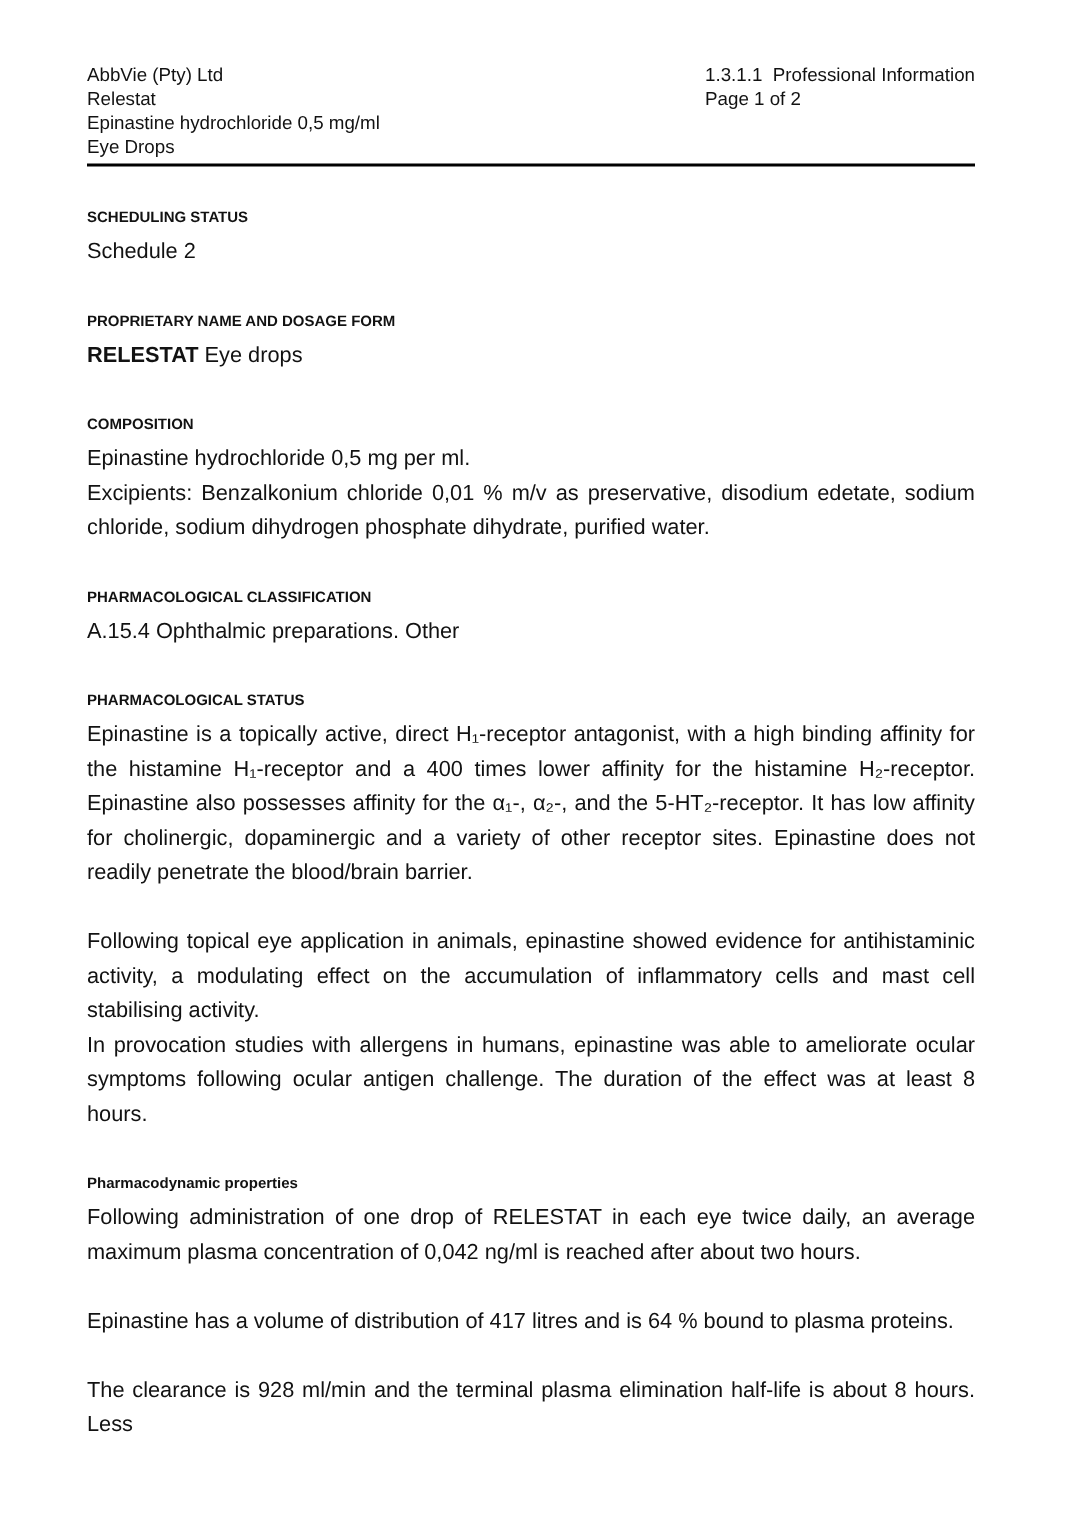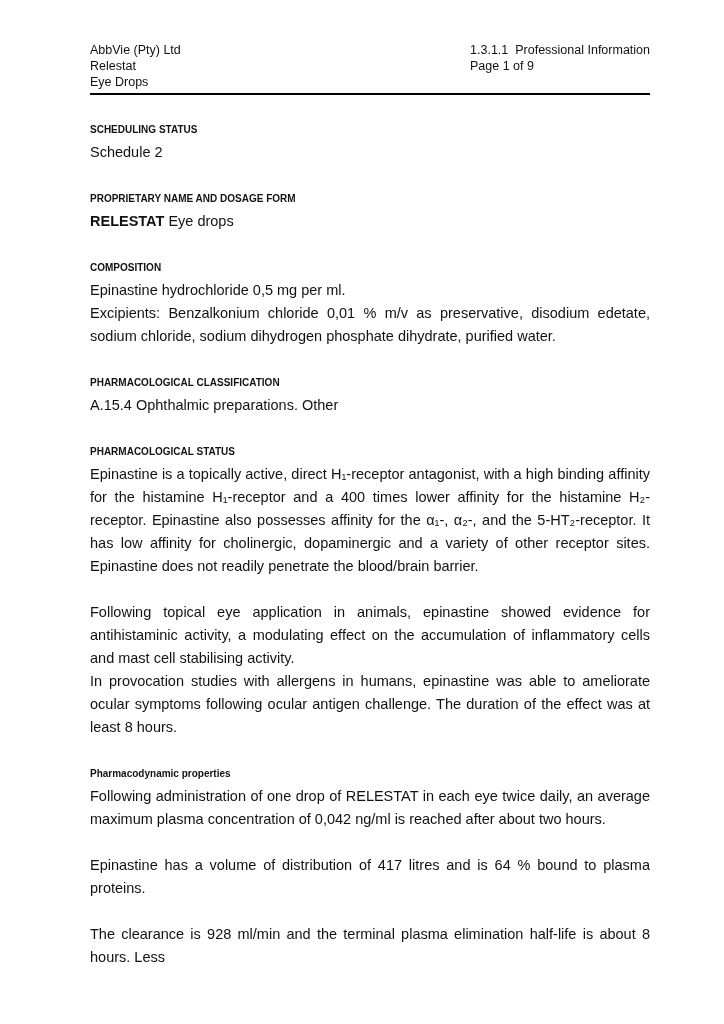--- a/index.html
+++ b/index.html
@@ -8,21 +8,21 @@
     width: 724px;
     height: 1024px;
     overflow: hidden;
     font-family: "Liberation Sans", "DejaVu Sans", sans-serif;
     color: #121212;
   }
   .page {
     width: 724px;
     height: 1024px;
     background: #ffffff;
-    padding: 42px 74px 0 90px;
+    padding: 42px 74px 0 58px;
   }
   
   .doc-header {
     display: flex;
     justify-content: space-between;
     align-items: flex-start;
     font-size: 12.5px;
     line-height: 16px;
   }
   .header-left div, .header-right div { white-space: pre-wrap; }
@@ -49,25 +49,26 @@
 </style>
 </head>
 <body>
 
 <div class="page">
 
   <header class="doc-header">
     <div class="header-left">
       <div>AbbVie (Pty) Ltd</div>
       <div>Relestat</div>
+      <div>Epinastine hydrochloride 0,5 mg/ml</div>
       <div>Eye Drops</div>
     </div>
     <div class="header-right">
       <div>1.3.1.1  Professional Information</div>
-      <div>Page 1 of 9</div>
+      <div>Page 1 of 2</div>
     </div>
   </header>
 
   <hr class="header-rule">
 
   <div class="content">
 
     <section>
       <h2 class="gap">SCHEDULING STATUS</h2>
       <p>Schedule 2</p>

